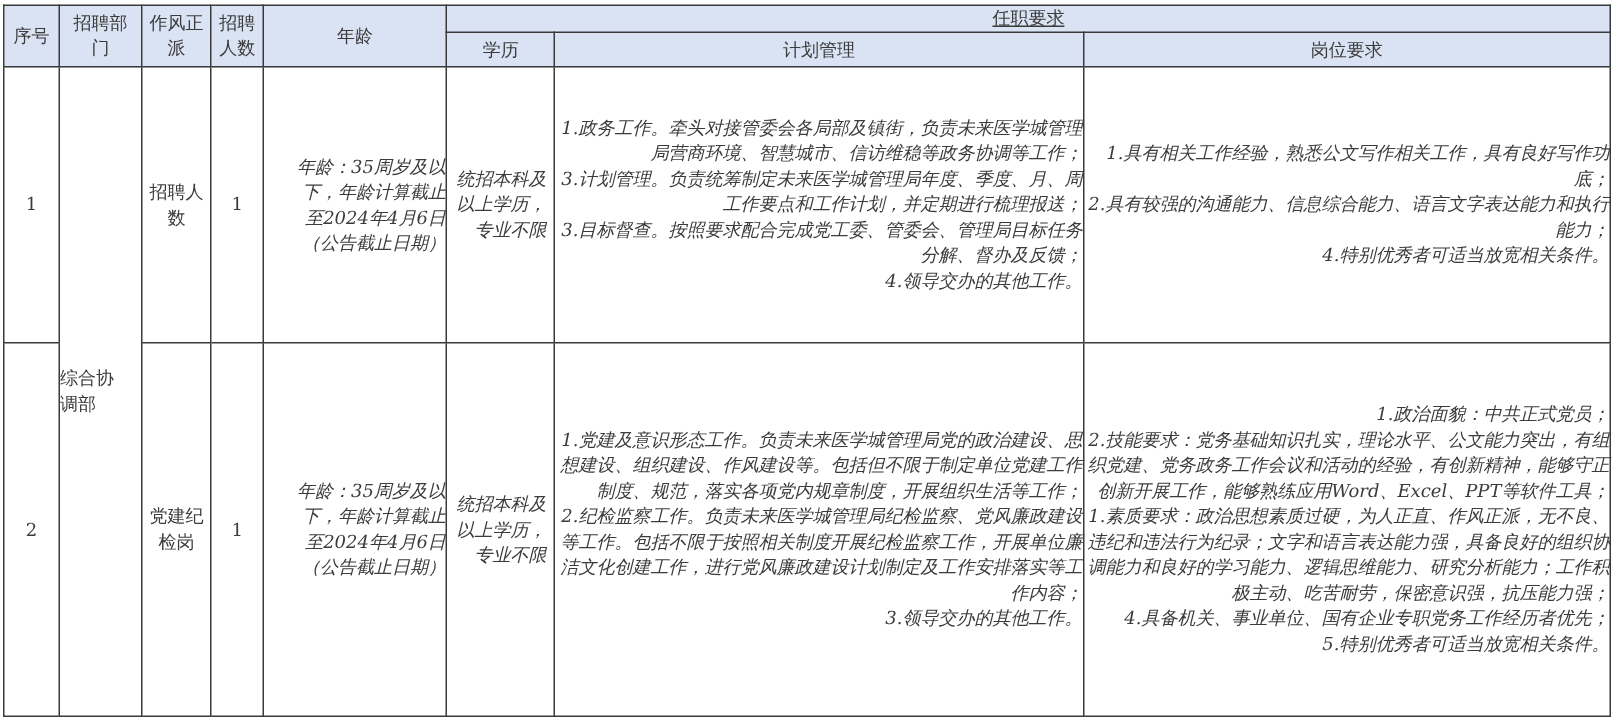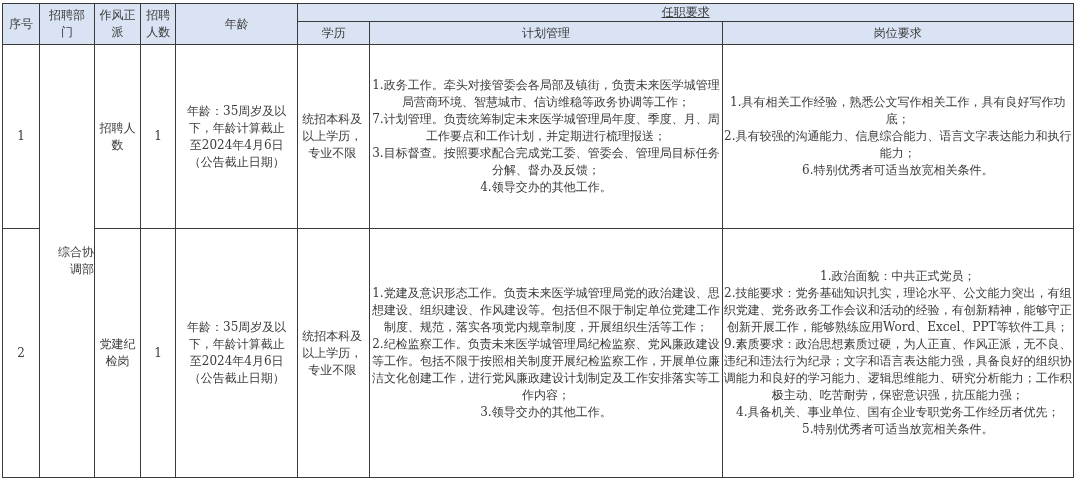--- a/index.html
+++ b/index.html
@@ -37,27 +37,28 @@
       vertical-align: middle;
       color: #444444;
     }
     th.hdr.top { height: 17px; text-decoration: underline; }
     th.hdr.sub { height: 22px; }
     td.center {
       text-align: center;
       vertical-align: middle;
     }
     td.left {
-      text-align: center;
+      text-align: right;
       vertical-align: middle;
       padding-left: 2px;
       padding-right: 2px;
+      font-style: italic;
     }
     td.dept {
-      text-align: right;
+      text-align: left;
       vertical-align: middle;
     }
     .narrow {
       display: inline-block;
       width: 38px;
       word-break: break-all;
     }
     .narrow-sm {
       display: inline-block;
       width: 28px;
@@ -148,28 +149,28 @@
         <span class="para-line">年龄：35周岁及以</span>
         <span class="para-line">下，年龄计算截止</span>
         <span class="para-line">至2024年4月6日</span>
         <span class="para-line">（公告截止日期）</span>
       </td>
       <td class="left">
         <span class="edu-text">统招本科及以上学历，专业不限</span>
       </td>
       <td class="left">
         <span class="para-line">1.政务工作。牵头对接管委会各局部及镇街，负责未来医学城管理局营商环境、智慧城市、信访维稳等政务协调等工作；</span>
-        <span class="para-line">7.计划管理。负责统筹制定未来医学城管理局年度、季度、月、周工作要点和工作计划，并定期进行梳理报送；</span>
+        <span class="para-line">3.计划管理。负责统筹制定未来医学城管理局年度、季度、月、周工作要点和工作计划，并定期进行梳理报送；</span>
         <span class="para-line">3.目标督查。按照要求配合完成党工委、管委会、管理局目标任务分解、督办及反馈；</span>
         <span class="para-line">4.领导交办的其他工作。</span>
       </td>
       <td class="left">
         <span class="para-line">1.具有相关工作经验，熟悉公文写作相关工作，具有良好写作功底；</span>
         <span class="para-line">2.具有较强的沟通能力、信息综合能力、语言文字表达能力和执行能力；</span>
-        <span class="para-line">6.特别优秀者可适当放宽相关条件。</span>
+        <span class="para-line">4.特别优秀者可适当放宽相关条件。</span>
       </td>
     </tr>
     <tr class="row2">
       <td class="center">
         <span>2</span>
       </td>
       <td class="center">
         <span class="narrow">党建纪检岗</span>
       </td>
       <td class="center">
@@ -185,19 +186,19 @@
         <span class="edu-text">统招本科及以上学历，专业不限</span>
       </td>
       <td class="left">
         <span class="para-line">1.党建及意识形态工作。负责未来医学城管理局党的政治建设、思想建设、组织建设、作风建设等。包括但不限于制定单位党建工作制度、规范，落实各项党内规章制度，开展组织生活等工作；</span>
         <span class="para-line">2.纪检监察工作。负责未来医学城管理局纪检监察、党风廉政建设等工作。包括不限于按照相关制度开展纪检监察工作，开展单位廉洁文化创建工作，进行党风廉政建设计划制定及工作安排落实等工作内容；</span>
         <span class="para-line">3.领导交办的其他工作。</span>
       </td>
       <td class="left">
         <span class="para-line">1.政治面貌：中共正式党员；</span>
         <span class="para-line">2.技能要求：党务基础知识扎实，理论水平、公文能力突出，有组织党建、党务政务工作会议和活动的经验，有创新精神，能够守正创新开展工作，能够熟练应用Word、Excel、PPT等软件工具；</span>
-        <span class="para-line">9.素质要求：政治思想素质过硬，为人正直、作风正派，无不良、违纪和违法行为纪录；文字和语言表达能力强，具备良好的组织协调能力和良好的学习能力、逻辑思维能力、研究分析能力；工作积极主动、吃苦耐劳，保密意识强，抗压能力强；</span>
+        <span class="para-line">1.素质要求：政治思想素质过硬，为人正直、作风正派，无不良、违纪和违法行为纪录；文字和语言表达能力强，具备良好的组织协调能力和良好的学习能力、逻辑思维能力、研究分析能力；工作积极主动、吃苦耐劳，保密意识强，抗压能力强；</span>
         <span class="para-line">4.具备机关、事业单位、国有企业专职党务工作经历者优先；</span>
         <span class="para-line">5.特别优秀者可适当放宽相关条件。</span>
       </td>
     </tr>
   </tbody>
 </table>
 
 </body></html>

